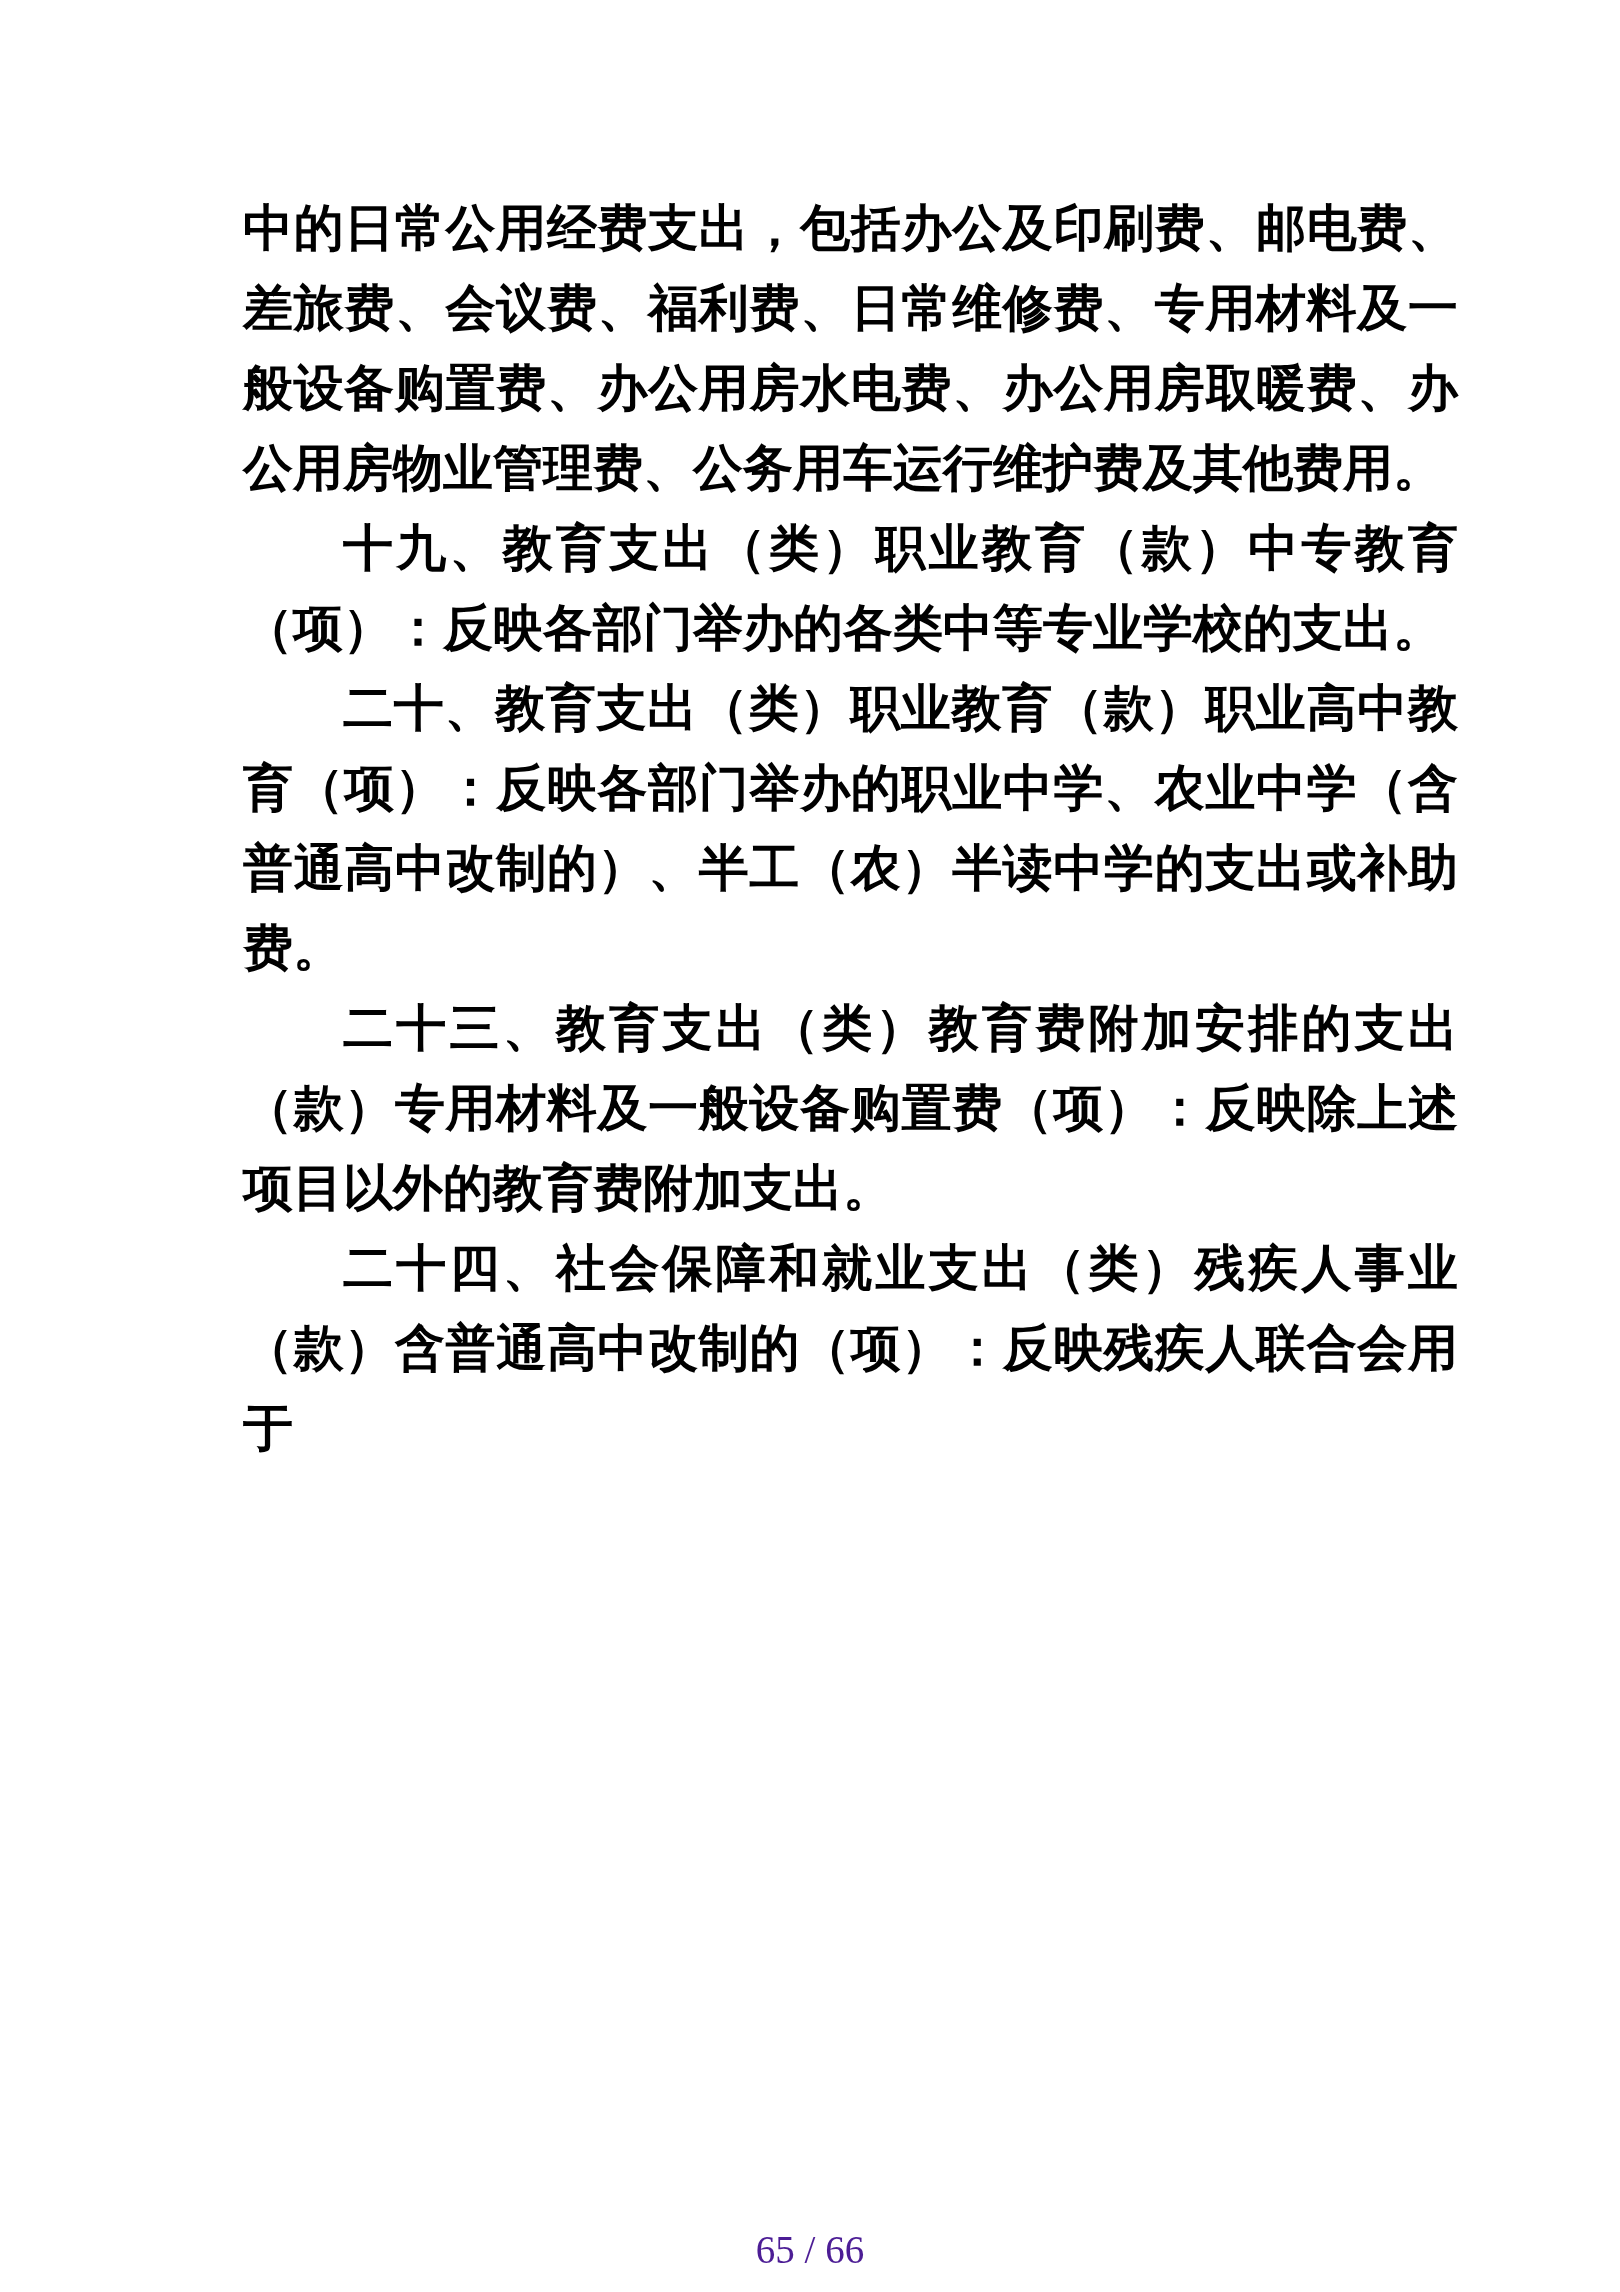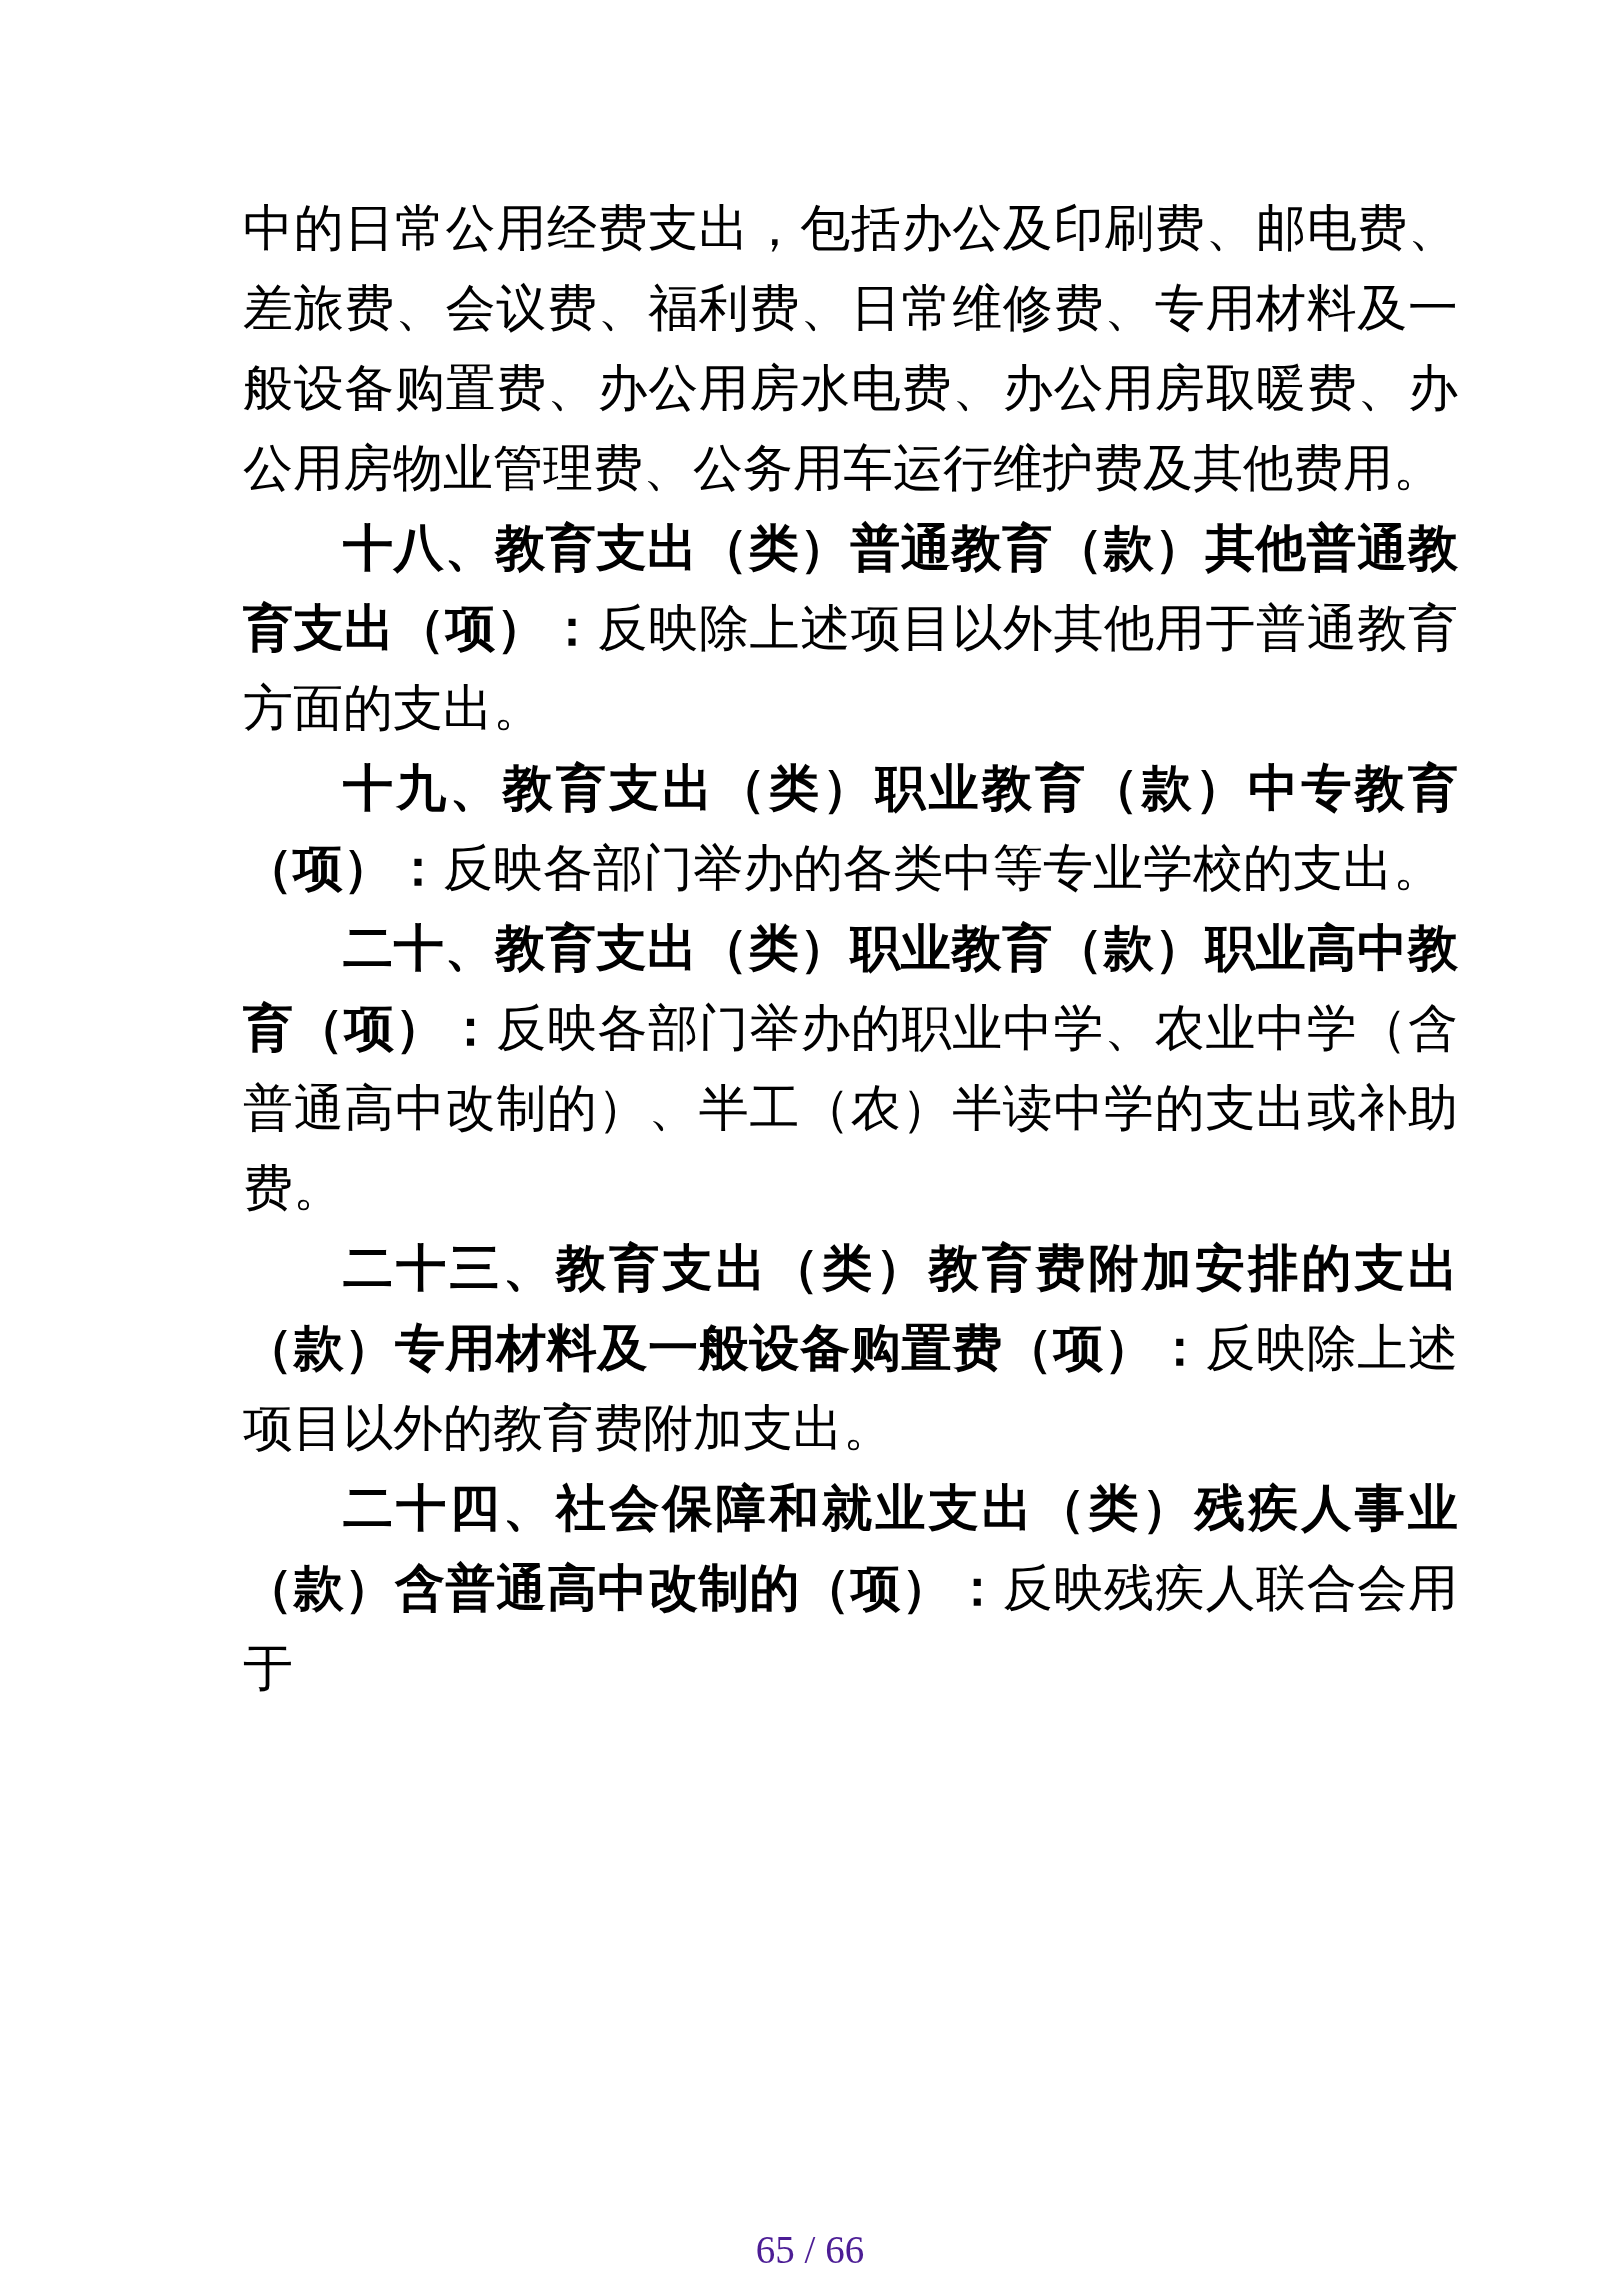--- a/index.html
+++ b/index.html
@@ -34,21 +34,21 @@
   }
   p.para {
     margin: 0;
     padding: 0;
     text-indent: 0;
   }
   p.para.indent {
     text-indent: 2em;
   }
   .seg {
-    font-weight: normal;
+    font-weight: bold;
   }
   .seg-bold {
     font-weight: bold;
   }
   .footer {
     position: absolute;
     left: 0;
     top: 2225px;
     width: 100%;
     text-align: center;
@@ -56,21 +56,20 @@
     line-height: 49px;
     color: #4c1d95;
   }
 </style>
 </head>
 <body>
 
 <div class="page">
   <div class="content">
       <p class="para"><span class="seg">中的日常公用经费支出，包括办公及印刷费、邮电费、差旅费、会议费、福利费、日常维修费、专用材料及一般设备购置费、办公用房水电费、办公用房取暖费、办公用房物业管理费、公务用车运行维护费及其他费用。</span></p>
-      <p class="para indent"><span class="seg seg-bold">十八、教育支出（类）普通教育（款）其他普通教育支出（项）：</span><span class="seg">反映除上述项目以外其他用于普通教育方面的支出。</span></p>
       <p class="para indent"><span class="seg seg-bold">十九、教育支出（类）职业教育（款）中专教育（项）：</span><span class="seg">反映各部门举办的各类中等专业学校的支出。</span></p>
       <p class="para indent"><span class="seg seg-bold">二十、教育支出（类）职业教育（款）职业高中教育（项）：</span><span class="seg">反映各部门举办的职业中学、农业中学（含普通高中改制的）、半工（农）半读中学的支出或补助费。</span></p>
       <p class="para indent"><span class="seg seg-bold">二十三、教育支出（类）教育费附加安排的支出（款）专用材料及一般设备购置费（项）：</span><span class="seg">反映除上述项目以外的教育费附加支出。</span></p>
       <p class="para indent"><span class="seg seg-bold">二十四、社会保障和就业支出（类）残疾人事业（款）含普通高中改制的（项）：</span><span class="seg">反映残疾人联合会用于</span></p>
     </div>
   <div class="footer">
     <span>65 / 66</span>
   </div>
 </div>
 

